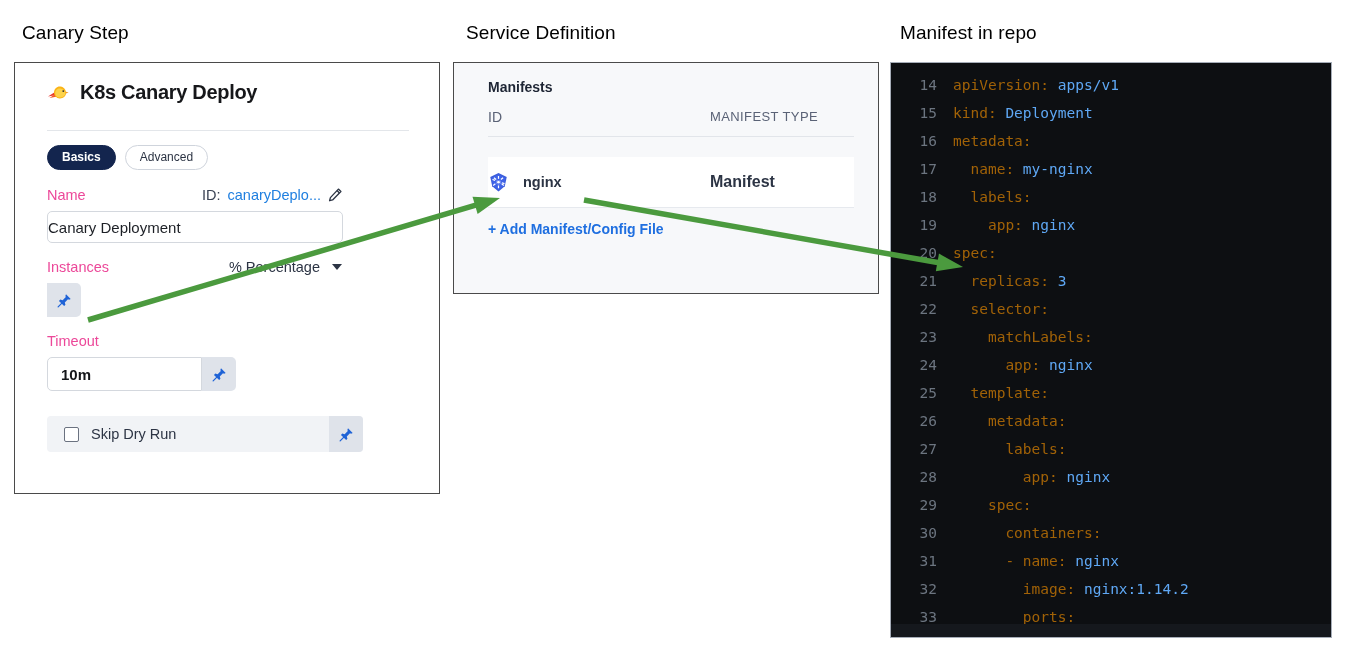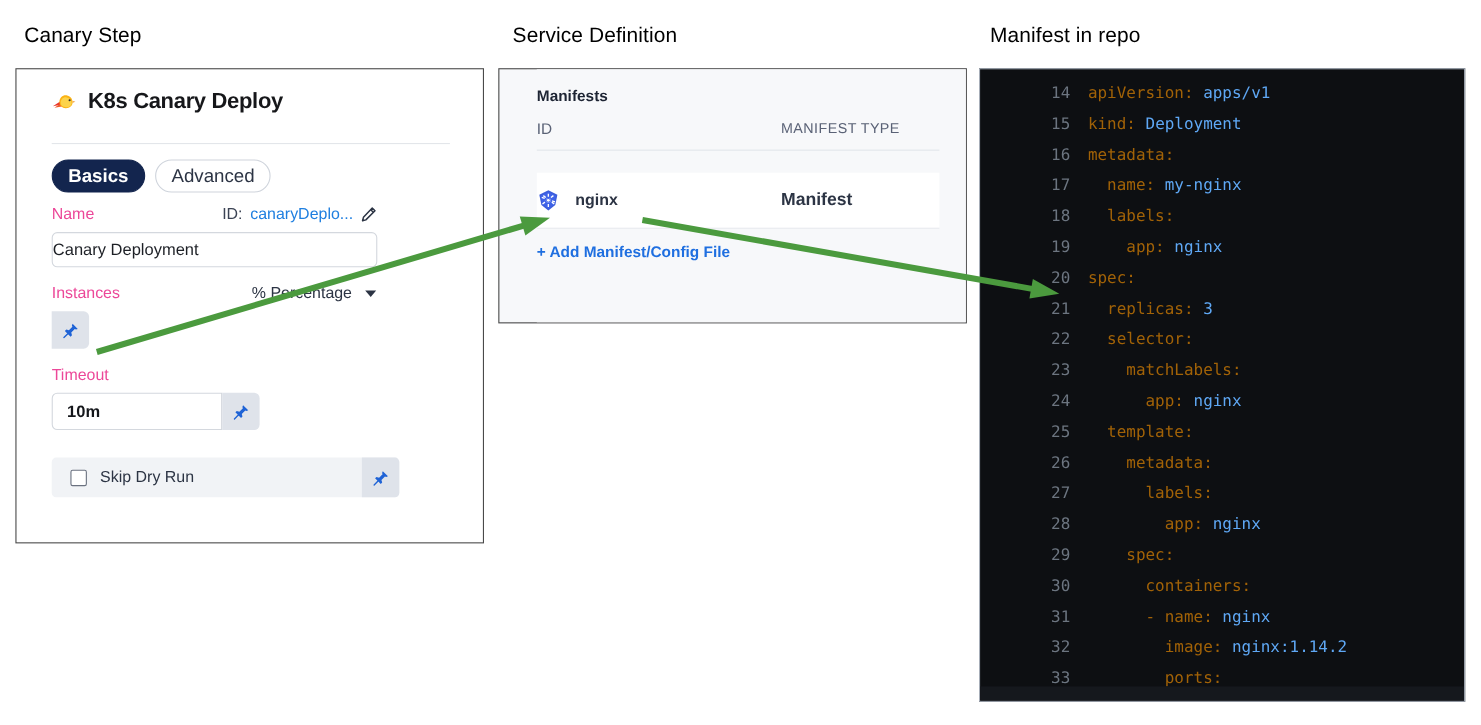--- a/index.html
+++ b/index.html
@@ -44,21 +44,21 @@
   }
   .divider {
     position: absolute; left: 32px; right: 30px; top: 67px;
     height: 1px; background: #e3e6ea;
   }
   #tabs {
     position: absolute; left: 32px; top: 82px;
     display: flex; align-items: center; gap: 9px;
   }
   .pill {
-    font-size: 17px; font-weight: bold;
+    font-size: 12px; font-weight: bold;
     padding: 5px 14px 6px 14px;
     border-radius: 999px;
     box-sizing: border-box;
     line-height: 1;
   }
   .pill.active { background: #13254e; color: #ffffff; border: 1px solid #13254e; }
   .pill.inactive { background: #ffffff; color: #2c3444; border: 1px solid #cfd4dc; font-weight: normal; }
 
   .field-label {
     font-size: 14.5px; color: #ec4899; font-weight: normal;
@@ -181,21 +181,21 @@
   }
   #code-lines {
     position: absolute; left: 0; top: 8px; right: 0;
     font-family: "DejaVu Sans Mono", monospace;
     font-size: 14.5px;
     line-height: 28px;
   }
   .code-line { display: flex; white-space: pre; }
   .ln {
     width: 62px; text-align: right; padding-right: 16px;
-    color: #6c7580; box-sizing: border-box; margin-left: 36px;
+    color: #6c7580; box-sizing: border-box;
     -webkit-user-select: none;
   }
   .code-text { color: #4ec94e; }
   .tok-key { color: #a16207; }
   .tok-val { color: #5fa8f5; }
   #code-bottom-strip {
     position: absolute; left: 0; right: 0; bottom: 0; height: 13px;
     background: #15181d;
   }
 

